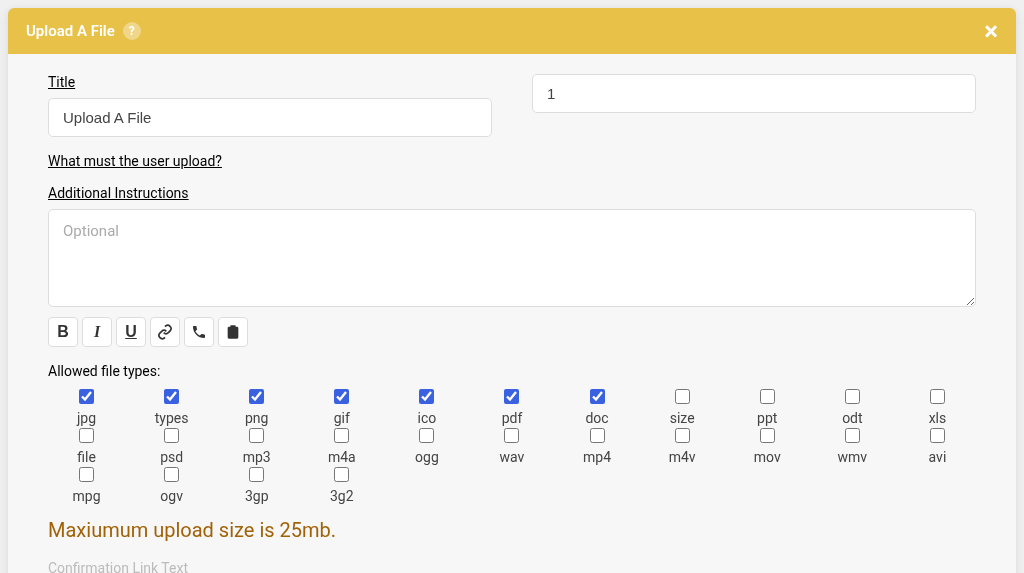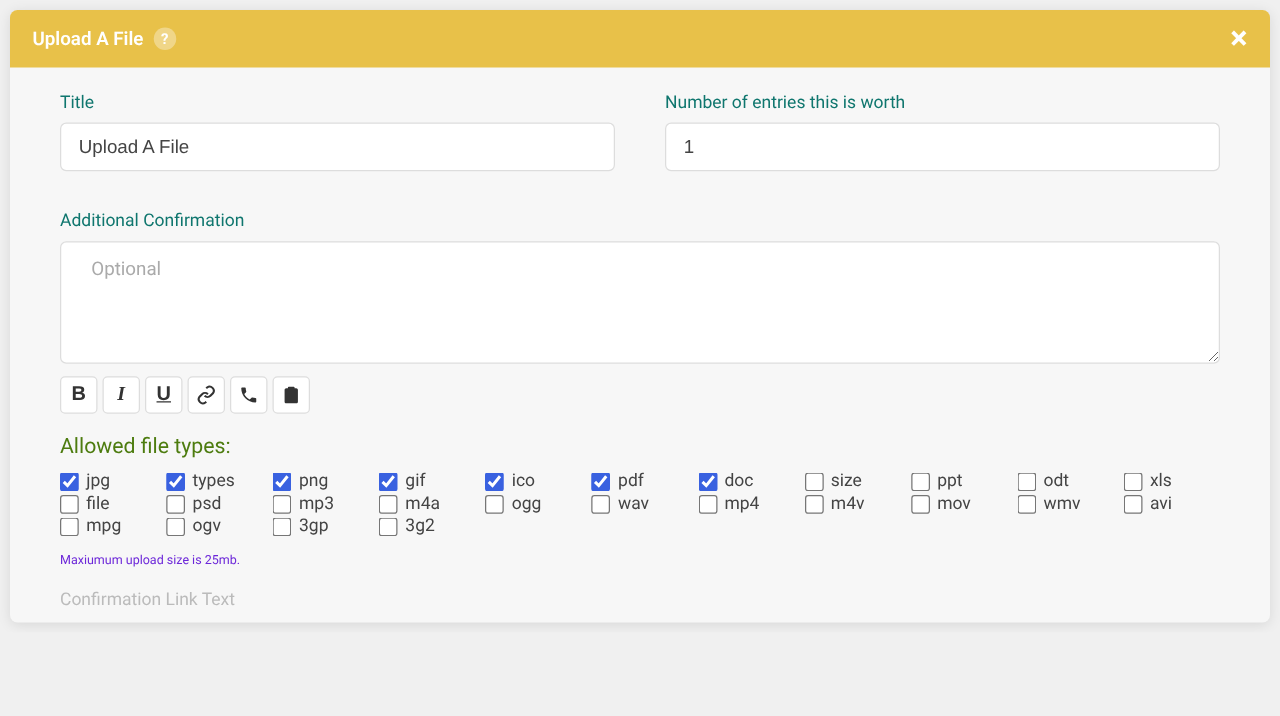--- a/index.html
+++ b/index.html
@@ -53,42 +53,43 @@
     }
     .row {
       display: flex;
       gap: 40px;
     }
     .col { flex: 1; }
     .form-group { margin-bottom: 16px; }
     .label {
       display: block;
       font-size: 14px;
-      color: #0f766e;
+      color: #000000;
       margin-bottom: 8px;
+      text-decoration: underline;
     }
     .input {
       width: 100%;
       padding: 10px 14px;
       border: 1px solid #ddd;
       border-radius: 5px;
       font-size: 15px;
       color: #444;
       background: #fff;
     }
     .input::placeholder { color: #aaa; }
     .hint {
       font-size: 13px;
       color: #888;
       margin-top: 6px;
     }
     .textarea {
       width: 100%;
       min-height: 98px;
-      padding: 12px 24px;
+      padding: 12px 14px;
       border: 1px solid #ddd;
       border-radius: 5px;
       font-size: 15px;
       font-family: inherit;
       color: #444;
       background: #fff;
       resize: vertical;
     }
     .textarea::placeholder { color: #aaa; }
     .toolbar {
@@ -106,47 +107,48 @@
       align-items: center;
       justify-content: center;
       cursor: pointer;
       font-size: 16px;
       font-weight: bold;
       color: #333;
     }
     .toolbar-btn.italic { font-style: italic; font-family: Georgia, serif; }
     .toolbar-btn.underline { text-decoration: underline; }
     .section-label {
-      font-size: 17px;
-      color: #4d7c0f;
+      font-size: 14px;
+      color: #000000;
       margin-bottom: 10px;
       margin-top: 6px;
       display: block;
     }
     .filetype-grid {
       display: grid;
       grid-template-columns: repeat(11, 1fr);
       gap: 2px 8px;
     }
     .filetype-item {
       display: flex;
       align-items: center;
       gap: 6px;
       font-size: 14px;
       color: #444;
+      flex-direction: column;
     }
     .checkbox {
       width: 15px;
       height: 15px;
       accent-color: #3961e0;
       cursor: pointer;
     }
     .muted {
-      color: #6d28d9;
-      font-size: 10px;
+      color: #a16207;
+      font-size: 20px;
       margin-top: 14px;
     }
     .muted2 {
       color: #bbb;
       font-size: 14px;
       margin-top: 18px;
     }
     .link-icon-svg { width: 16px; height: 16px; }
   </style>
 </head>
@@ -165,36 +167,36 @@
 
     <div class="row">
       <div class="col">
         <div class="form-group">
           <label class="label">Title</label>
           <input type="text" class="input" value="Upload A File" style="">
         </div>
       </div>
       <div class="col">
         <div class="form-group">
-          <label class="label">Number of entries this is worth</label>
           <input type="text" class="input" value="1" style="">
         </div>
       </div>
     </div>
 
     <div class="row">
       <div class="col">
         <div class="form-group">
+          <label class="label">What must the user upload?</label>
         </div>
       </div>
       <div class="col"></div>
     </div>
 
     <div class="form-group">
-      <label class="label">Additional Confirmation</label>
+      <label class="label">Additional Instructions</label>
       <textarea class="textarea" placeholder="Optional" style=""></textarea>
       <div class="toolbar">
         <button class="toolbar-btn">B</button>
         <button class="toolbar-btn italic">I</button>
         <button class="toolbar-btn underline">U</button>
         <button class="toolbar-btn">
           <svg class="link-icon-svg" viewBox="0 0 24 24" fill="none" stroke="#333" stroke-width="2.5">
               <path d="M10 13a5 5 0 0 0 7 0l3-3a5 5 0 0 0-7-7l-1 1"></path>
               <path d="M14 11a5 5 0 0 0-7 0l-3 3a5 5 0 0 0 7 7l1-1"></path>
             </svg>

